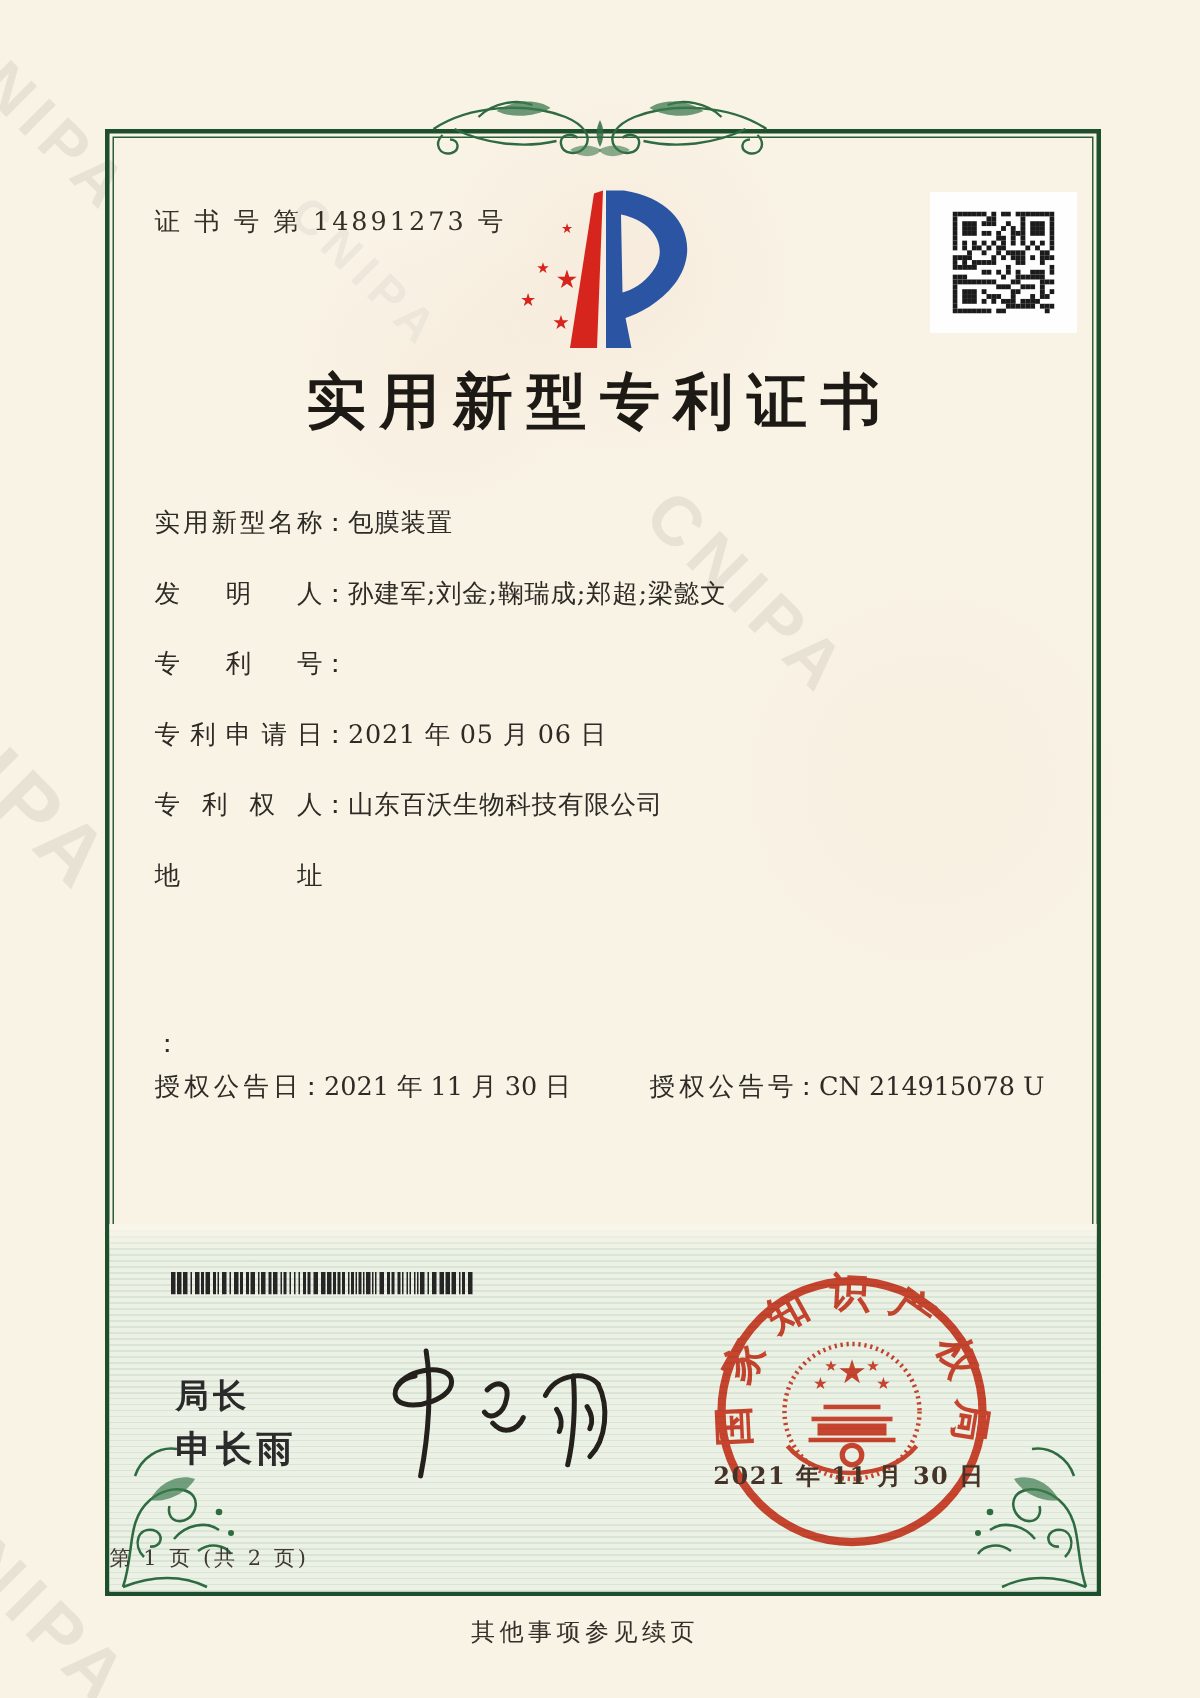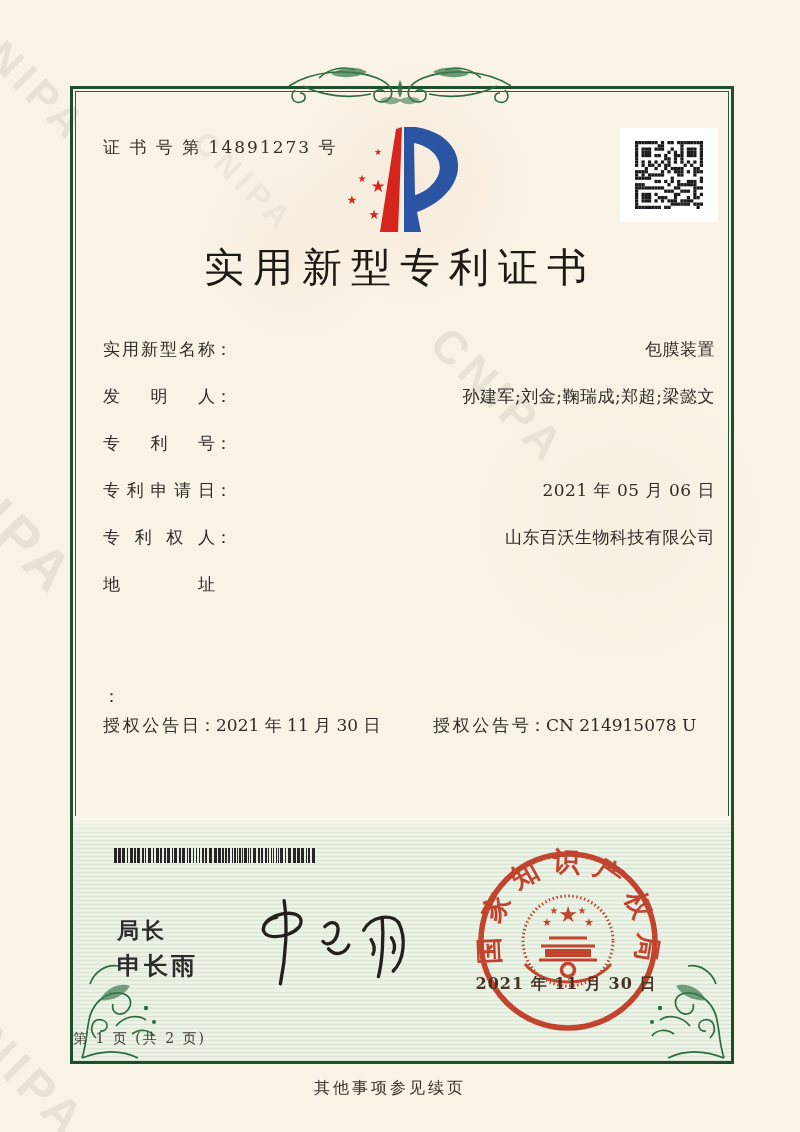--- a/index.html
+++ b/index.html
@@ -29,27 +29,27 @@
     background:
       repeating-linear-gradient(0deg, rgba(125,160,125,.16) 0px, rgba(125,160,125,.16) 1px, transparent 1px, transparent 4px),
       #ecf1e6;
   }
   .band::before{content:"";position:absolute;left:0;top:0;width:100%;height:18px;
     background:linear-gradient(#fbf6ea, rgba(251,246,234,0));}
   .cert-no{position:absolute;left:103px;top:136px;font-size:17px;letter-spacing:2px;color:#333026;z-index:2;}
   .logo{position:absolute;left:338px;top:123px;z-index:2;}
   .qr-box{position:absolute;left:620px;top:128px;width:98px;height:94px;background:#fefefe;z-index:2;
     display:flex;align-items:center;justify-content:center;}
-  .title{position:absolute;left:0;top:240px;width:100%;text-align:center;font-size:40px;font-weight:400;
+  .title{position:absolute;left:0;top:240px;width:100%;text-align:center;font-size:40px;font-weight:700;
     letter-spacing:9px;color:#1d1a16;z-index:2;}
   .fields{position:absolute;left:103px;top:336px;width:612px;font-size:17px;z-index:2;}
   .field-row{display:flex;line-height:27px;margin-bottom:20px;}
   .field-label{width:112px;flex:0 0 112px;text-align:justify;text-align-last:justify;color:#2e2b27;}
   .field-colon{flex:0 0 16px;}
-  .field-value{flex:1;letter-spacing:.5px;text-align:right;}
+  .field-value{flex:1;letter-spacing:.5px;}
   .row-address{margin-bottom:2px;flex-direction:column;}
   .row-address .field-value{line-height:25px;}
   .grant-row{display:flex;line-height:27px;}
   .grant-left{display:flex;width:330px;flex:0 0 330px;}
   .grant-left .g-label,.grant-right .g-label{width:96px;flex:0 0 96px;text-align:justify;text-align-last:justify;}
   .grant-right{display:flex;flex:1;}
   .paras{position:absolute;left:103px;top:656px;width:614px;font-size:16.5px;line-height:29.5px;z-index:2;color:#33302a;}
   .paras p{margin:0;text-indent:2em;}
   .barcode{position:absolute;left:114px;top:848px;z-index:2;}
   .signer-title{position:absolute;left:117px;top:916px;font-family:"Liberation Sans", sans-serif;

